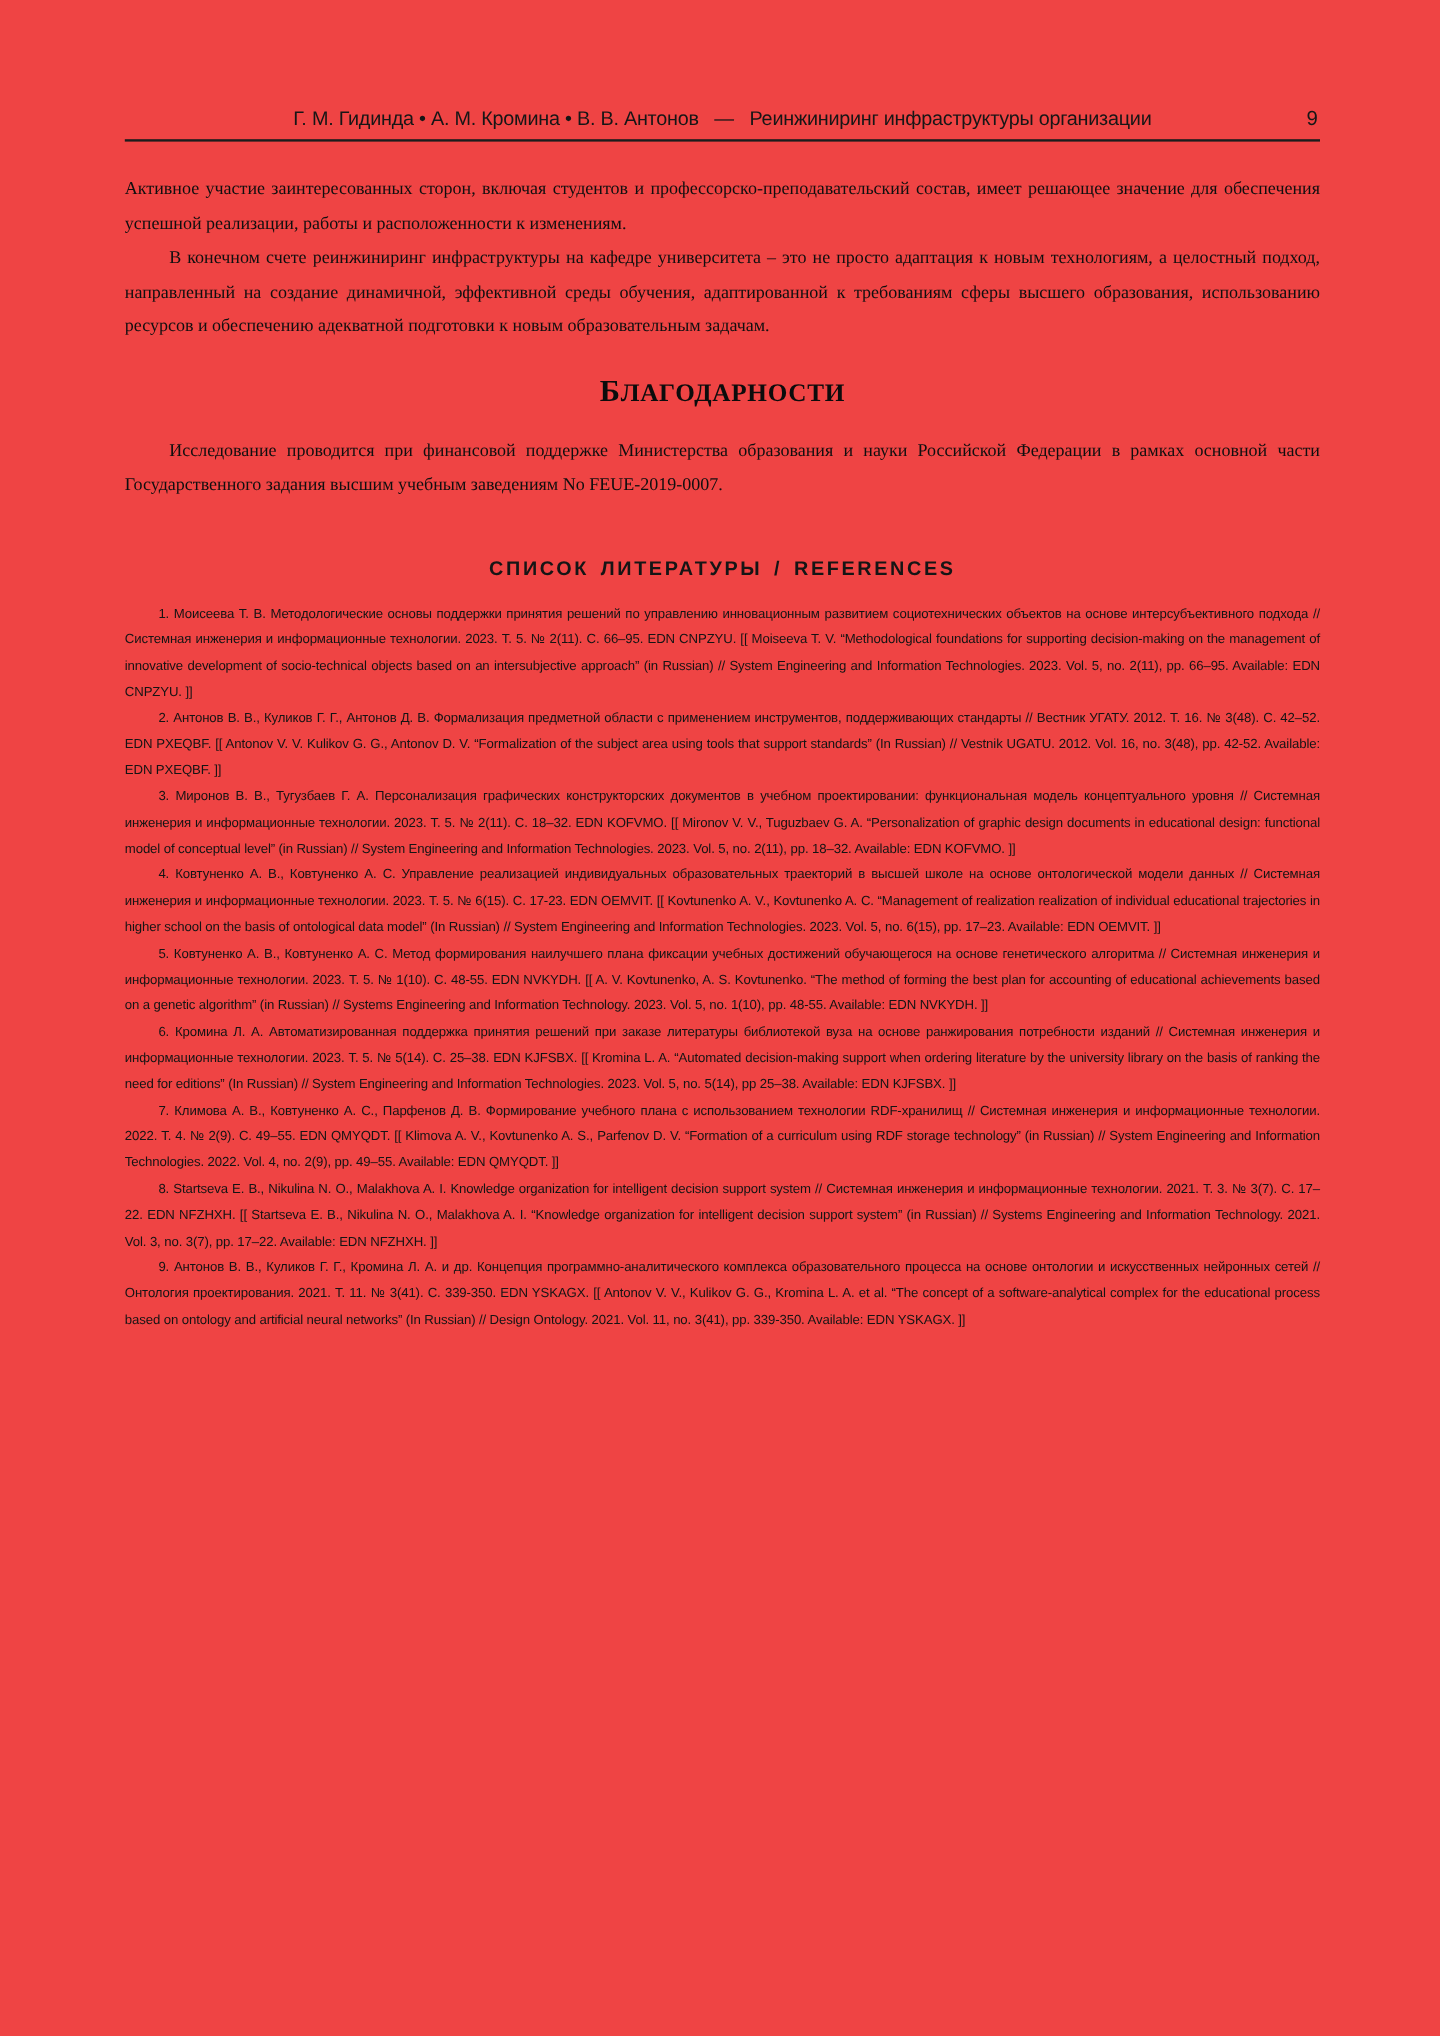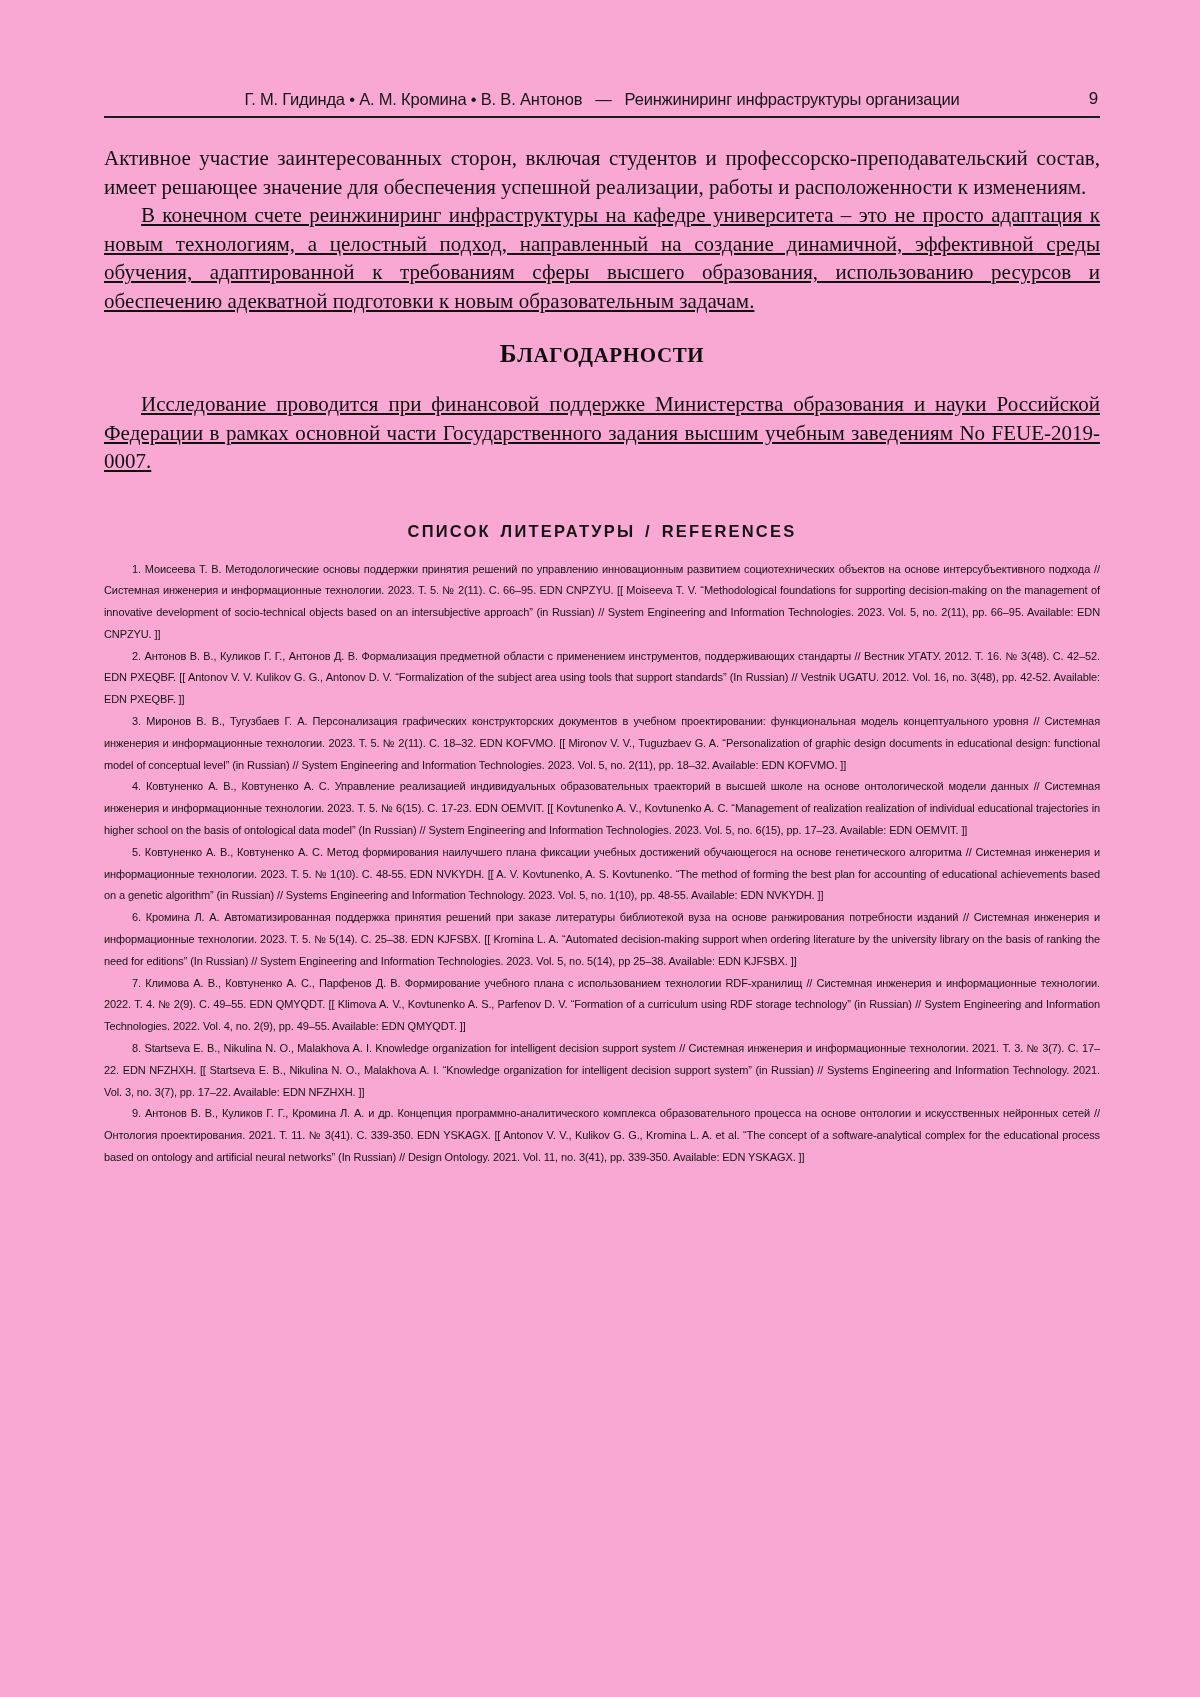--- a/index.html
+++ b/index.html
@@ -1,21 +1,21 @@
 <!DOCTYPE html>
 <html lang="ru"><head>
 <meta charset="utf-8">
 <style>
   html, body { margin: 0; padding: 0; background: #ffffff; }
   .page {
     position: relative;
     width: 1200px;
     height: 1697px;
     margin: 0 auto;
-    background: #f9a8d4;
+    background: #ef4444;
     box-sizing: border-box;
     padding: 0 100px 0 104px;
     color: #111111;
     overflow: hidden;
   }
   
   .running-header {
     position: relative;
     margin-top: 90px;
     padding-bottom: 7px;
@@ -30,28 +30,28 @@
   .rh-separator { display: inline-block; margin: 0 13px; }
   .rh-page {
     position: absolute;
     right: 2px;
     bottom: 7px;
     font-size: 17px;
   }
   
   .bodytext {
     font-family: "Liberation Serif", serif;
-    font-size: 21px;
+    font-size: 15px;
     line-height: 28.5px;
     text-align: justify;
     margin: 0;
     color: #0f0f0f;
   }
   .first-para { margin-top: 26px; }
-  .indent { text-indent: 37px; text-decoration: underline; }
+  .indent { text-indent: 37px; }
   
   .ack-heading {
     margin: 24px 0 21px 0;
     text-align: center;
     font-family: "Liberation Serif", serif;
     font-weight: bold;
     font-size: 21px;
     letter-spacing: 0.6px;
     text-transform: uppercase;
     color: #0c0c0c;

